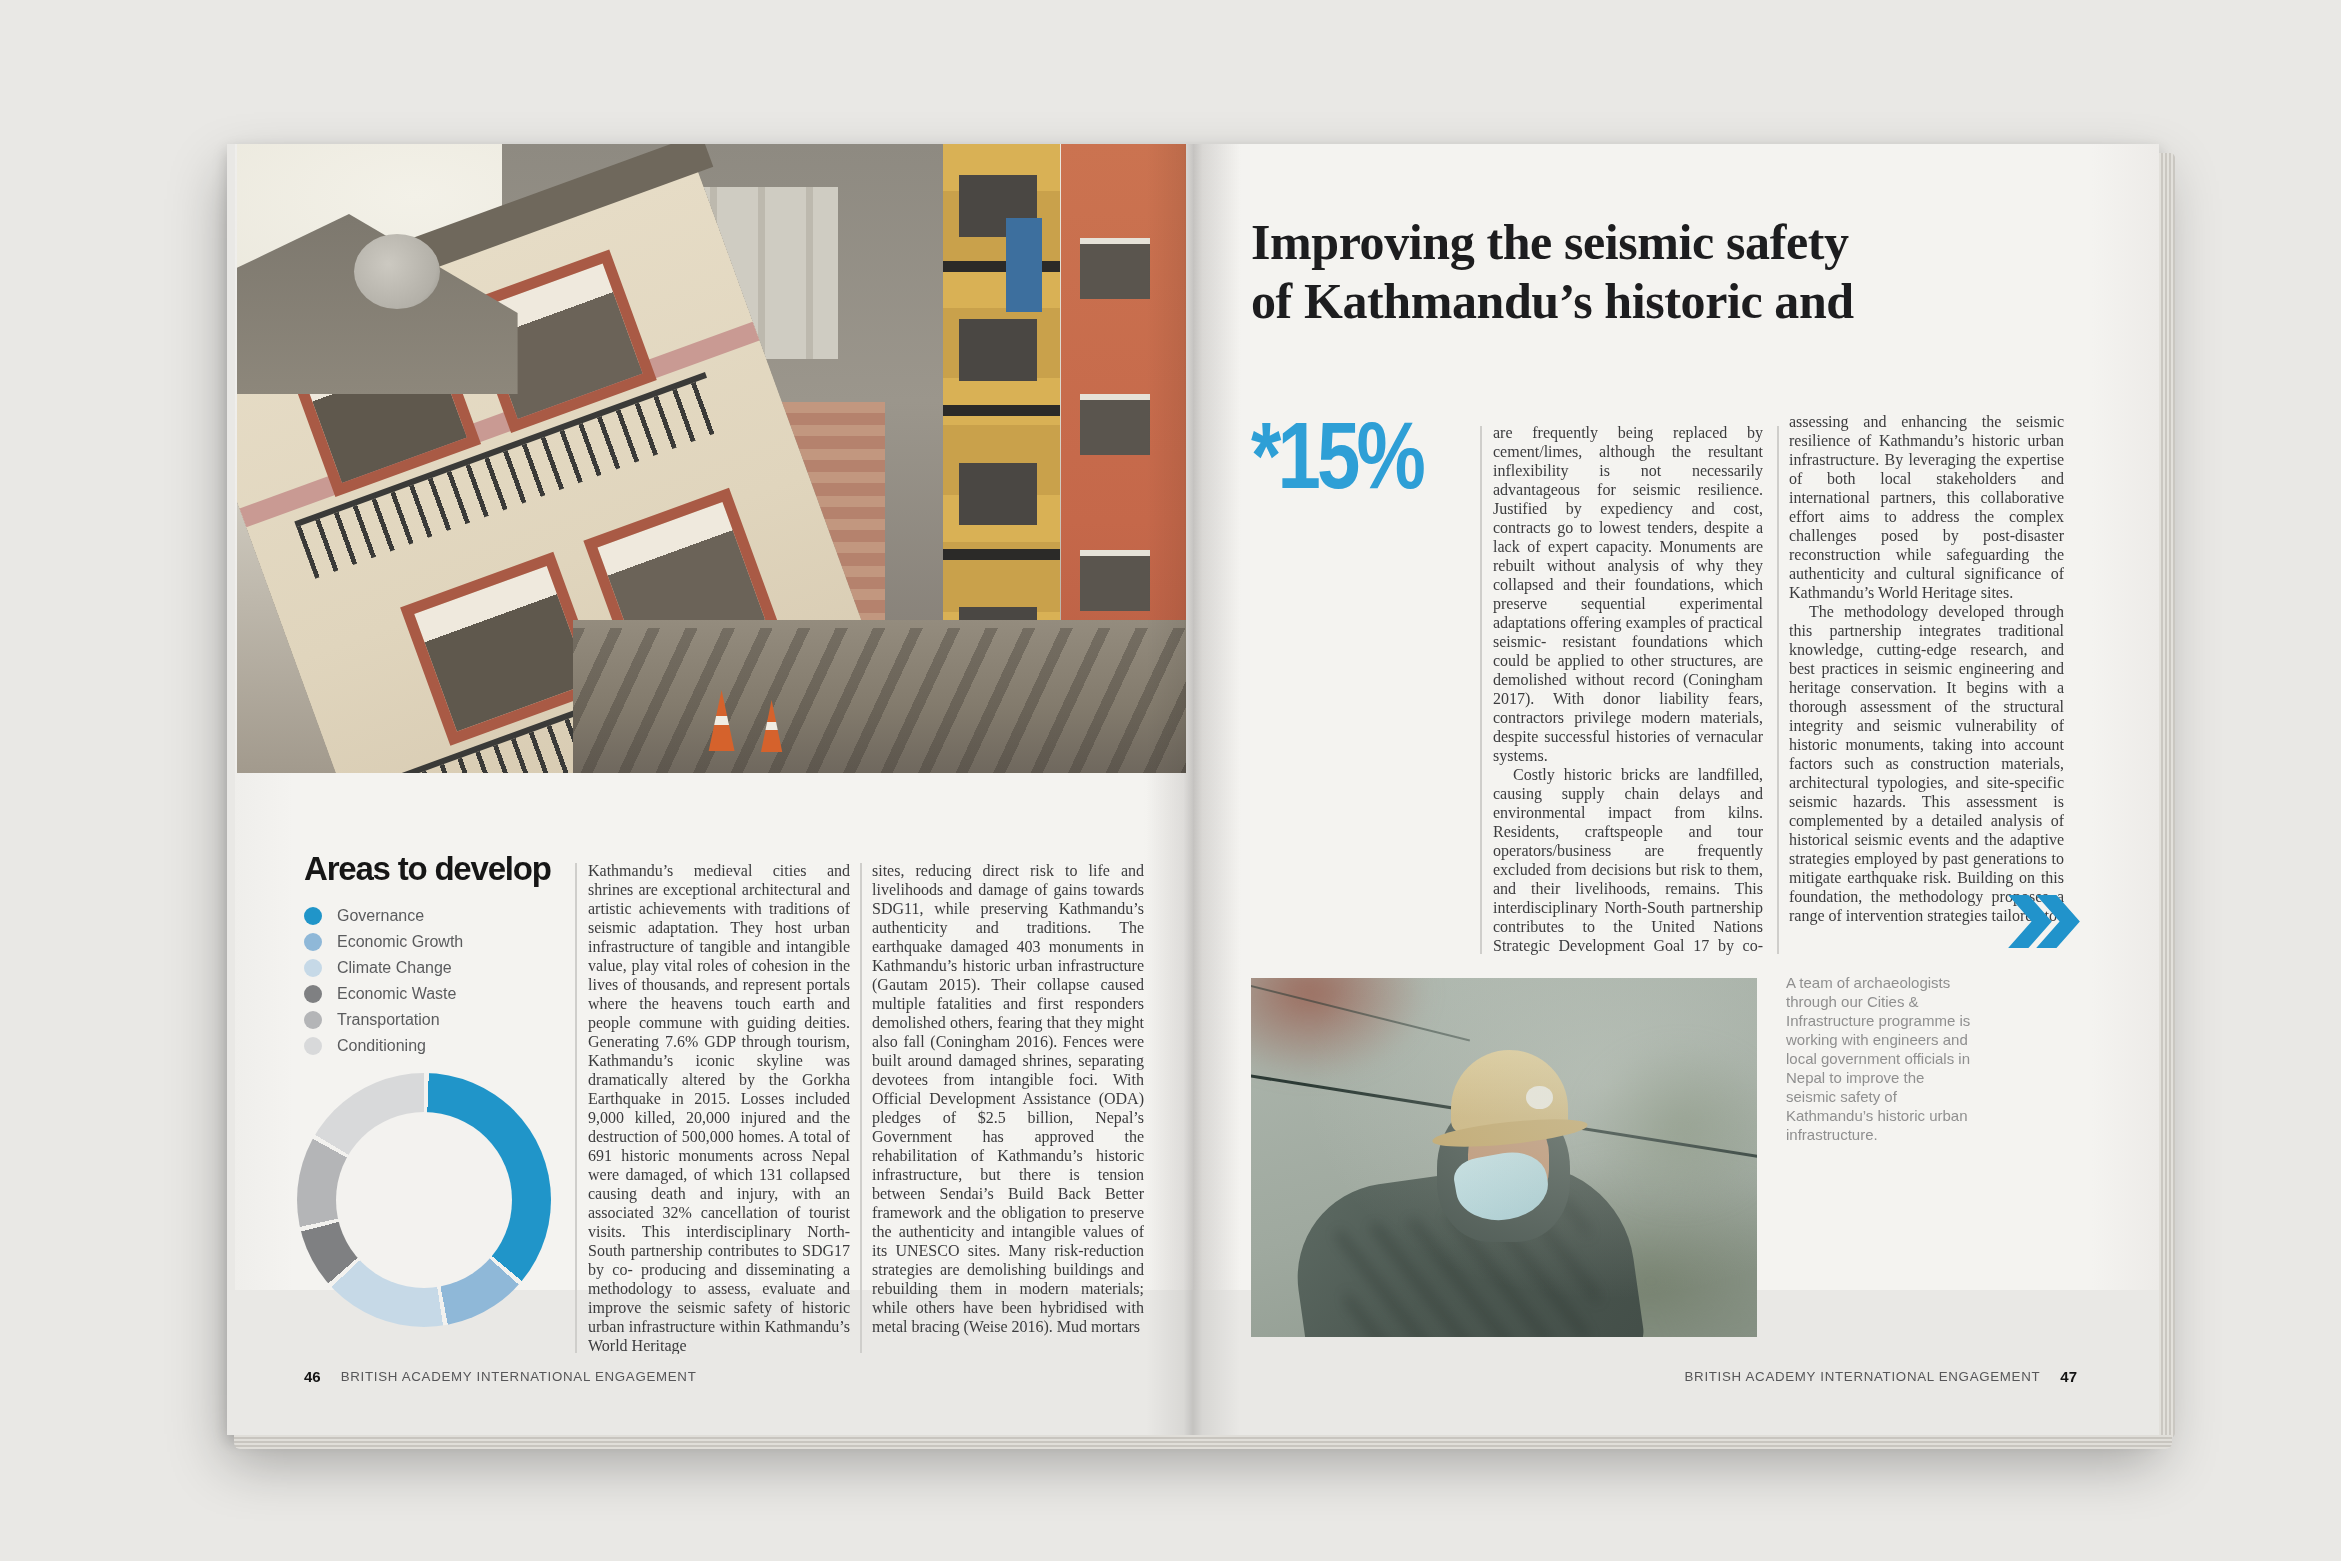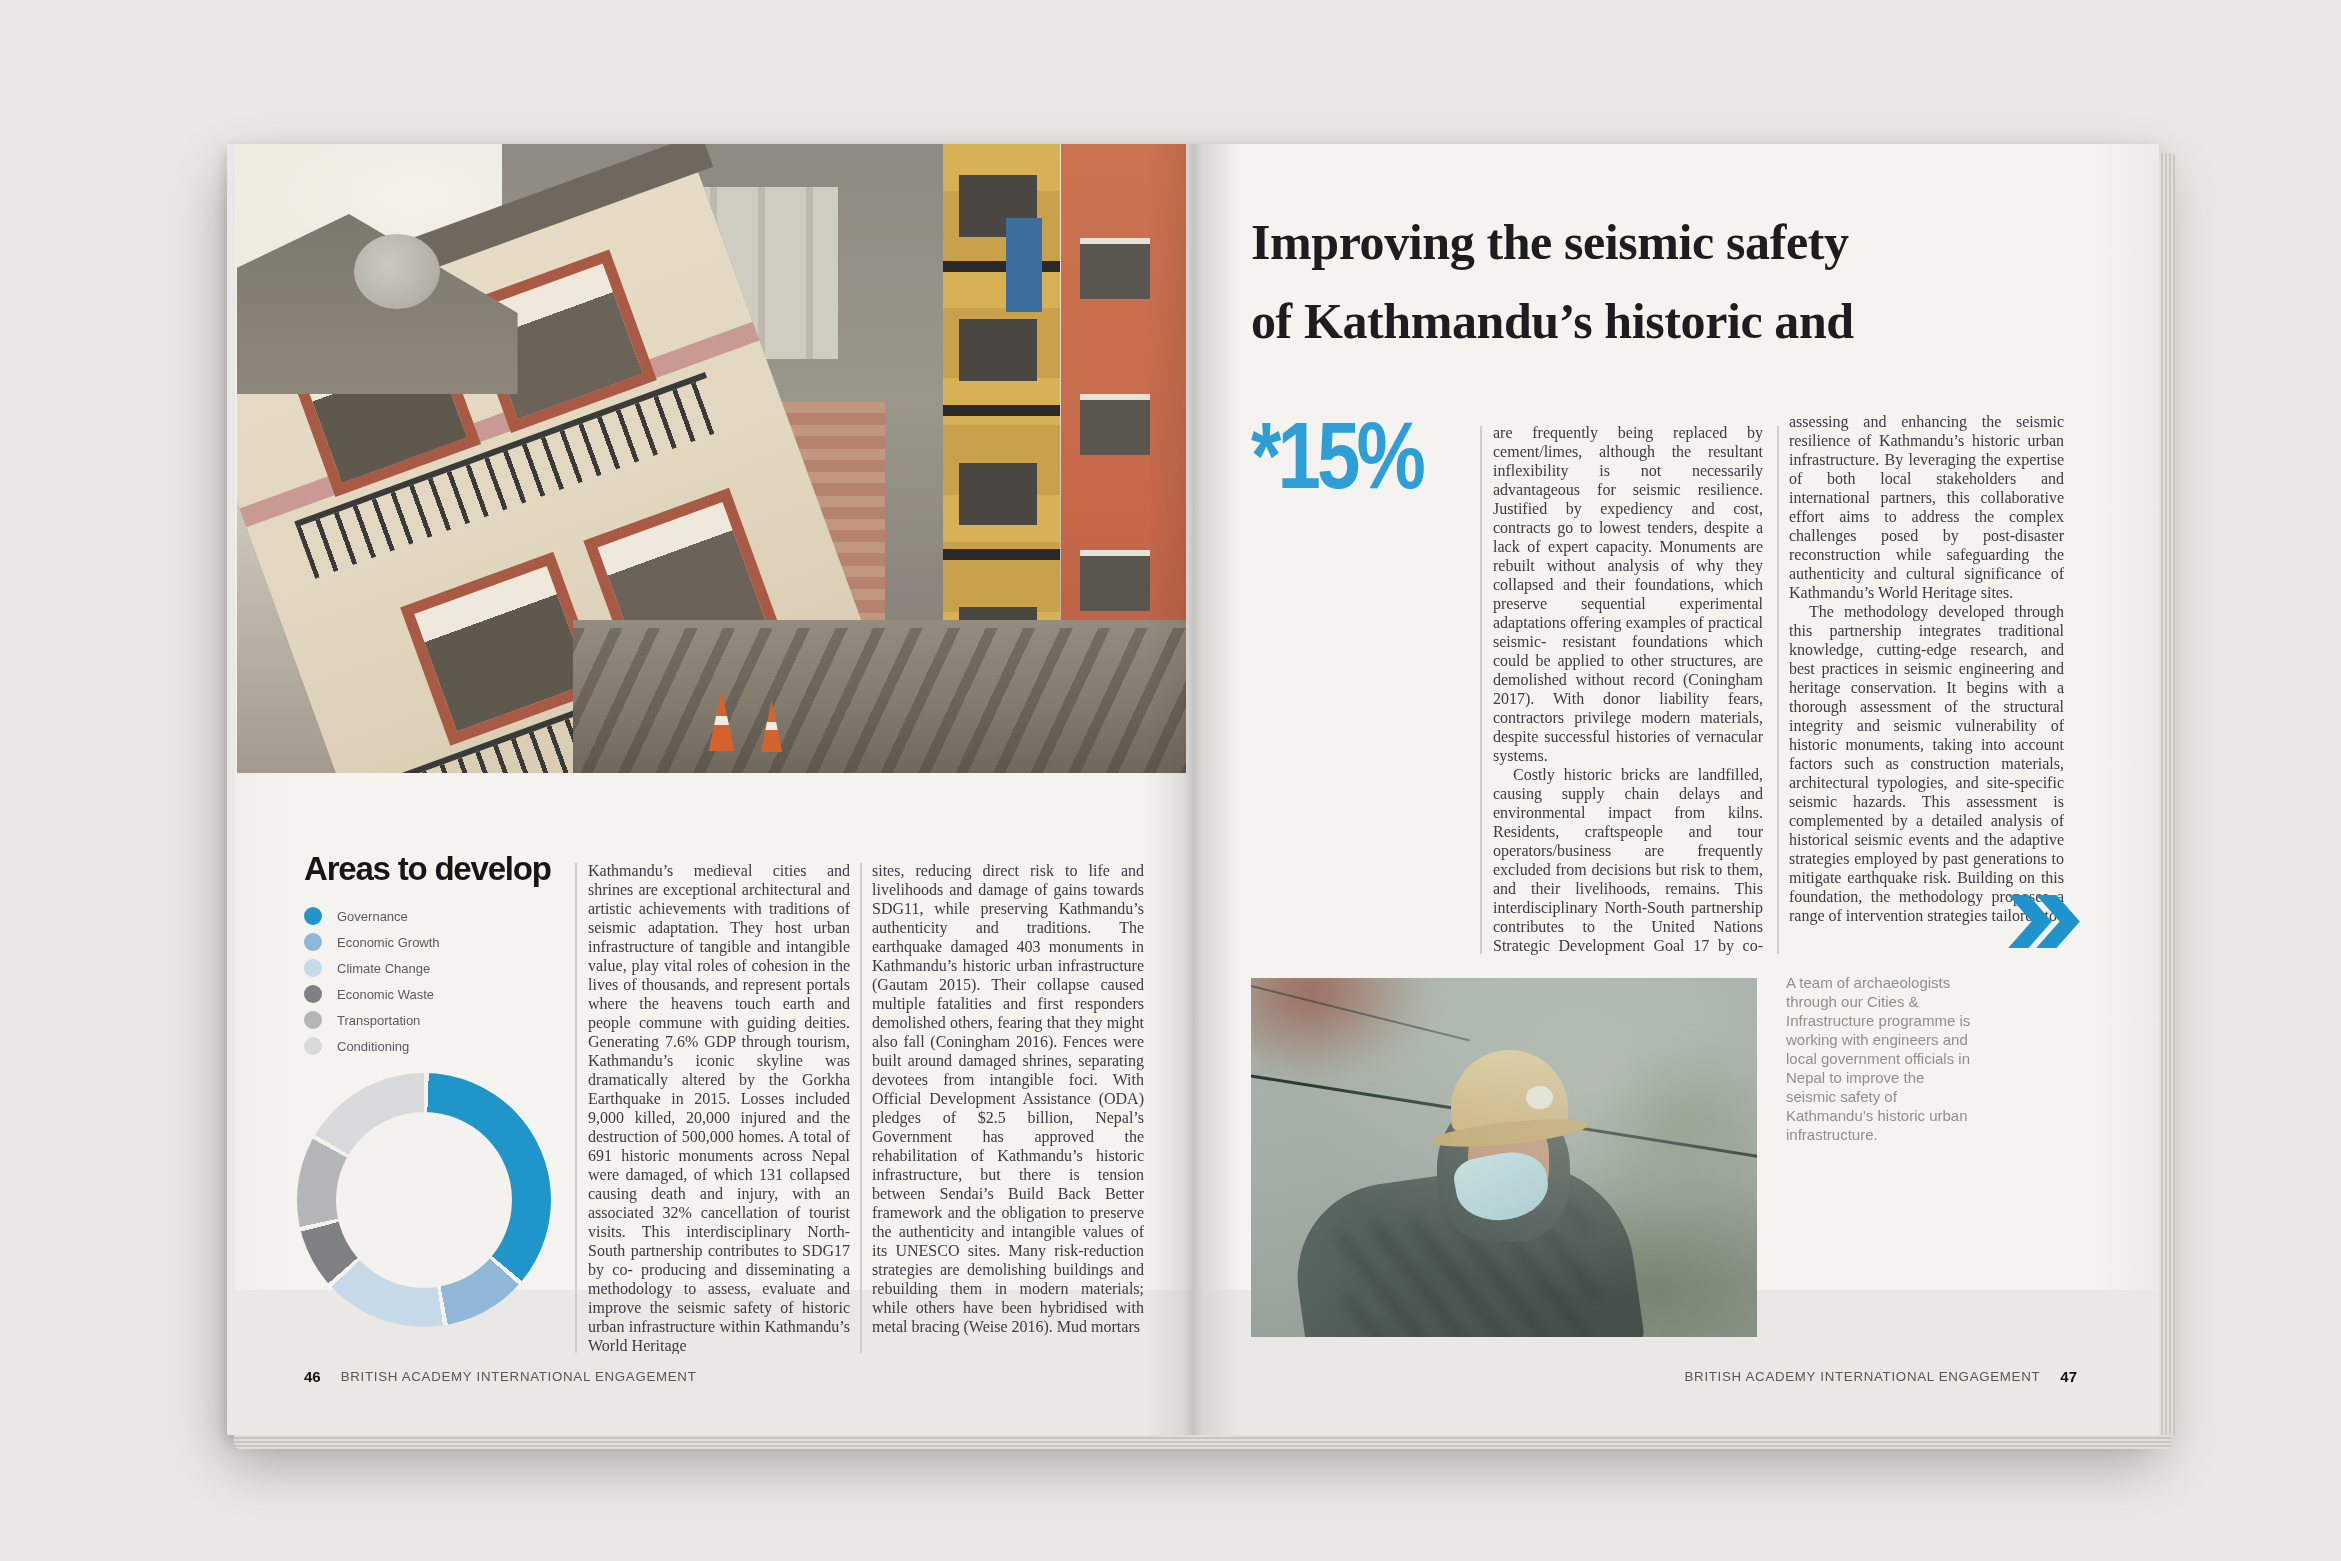--- a/index.html
+++ b/index.html
@@ -22,21 +22,21 @@
   .stat{font-weight:800;color:#2e9fd6;font-size:95px;letter-spacing:-4.7px;
     transform:scaleX(.82);transform-origin:left top;line-height:1;}
   .bodytext{font-family:"Liberation Serif",serif;color:#3b3b3d;font-size:16px;
     line-height:19px;text-align:justify;}
   .bodytext p{margin:0;}
   .bodytext p.indent{text-indent:20px;}
   .rule-v{position:absolute;width:1.6px;background:#cfcecb;}
   .areas-h{font-weight:800;font-size:33px;letter-spacing:-1.2px;color:#161616;}
   .legend-item{display:flex;align-items:center;height:26px;}
   .legend-dot{width:18px;height:18px;border-radius:50%;margin-right:15px;flex:none;}
-  .legend-label{font-size:13px;color:#5a5b5d;}
+  .legend-label{font-size:16px;color:#5a5b5d;}
   .caption{font-size:15px;line-height:19px;color:#8f8f8f;}
   .footer{position:absolute;top:1222px;height:20px;display:flex;align-items:center;
     font-size:13.3px;letter-spacing:0.7px;color:#565658;}
   .pnum{font-weight:700;color:#141414;font-size:15px;letter-spacing:0;}
 
   
   .donut{position:absolute;border-radius:50%;}
   .donut-hole{position:absolute;border-radius:50%;background:#f3f2ef;}
 
   
@@ -134,21 +134,21 @@
       <span class="pnum">46</span>
       <span style="width:20px;"></span>
       <span>BRITISH ACADEMY INTERNATIONAL ENGAGEMENT</span>
     </div>
   </div>
 
   <div class="page right">
 
     <div class="title" style="position:absolute;left:58px;top:69px;width:656px;">
       <span style="display:block;">Improving the seismic safety</span>
-      <span style="display:block;margin-top:20px;">of Kathmandu’s historic and</span>
+      <span style="display:block;">of Kathmandu’s historic and</span>
     </div>
 
     <div class="stat" style="position:absolute;left:58px;top:264px;">*15%</div>
 
     <div class="rule-v" style="left:287px;top:282px;height:528px;"></div>
     <div class="bodytext" style="position:absolute;left:300px;top:279px;width:270px;height:534px;overflow:hidden;">
       <p>are frequently being replaced by cement/limes, although the resultant inflexibility is not necessarily advantageous for seismic resilience. Justified by expediency and cost, contracts go to lowest tenders, despite a lack of expert capacity. Monuments are rebuilt without analysis of why they collapsed and their foundations, which preserve sequential experimental adaptations offering examples of practical seismic- resistant foundations which could be applied to other structures, are demolished without record (Coningham 2017). With donor liability fears, contractors privilege modern materials, despite successful histories of vernacular systems.</p>
       <p class="indent">Costly historic bricks are landfilled, causing supply chain delays and environmental impact from kilns. Residents, craftspeople and tour operators/business are frequently excluded from decisions but risk to them, and their livelihoods, remains. This interdisciplinary North-South partnership contributes to the United Nations Strategic Development Goal 17 by co- producing and disseminating a comprehensive methodology for</p>
     </div>
     <div class="rule-v" style="left:584px;top:282px;height:528px;"></div>

